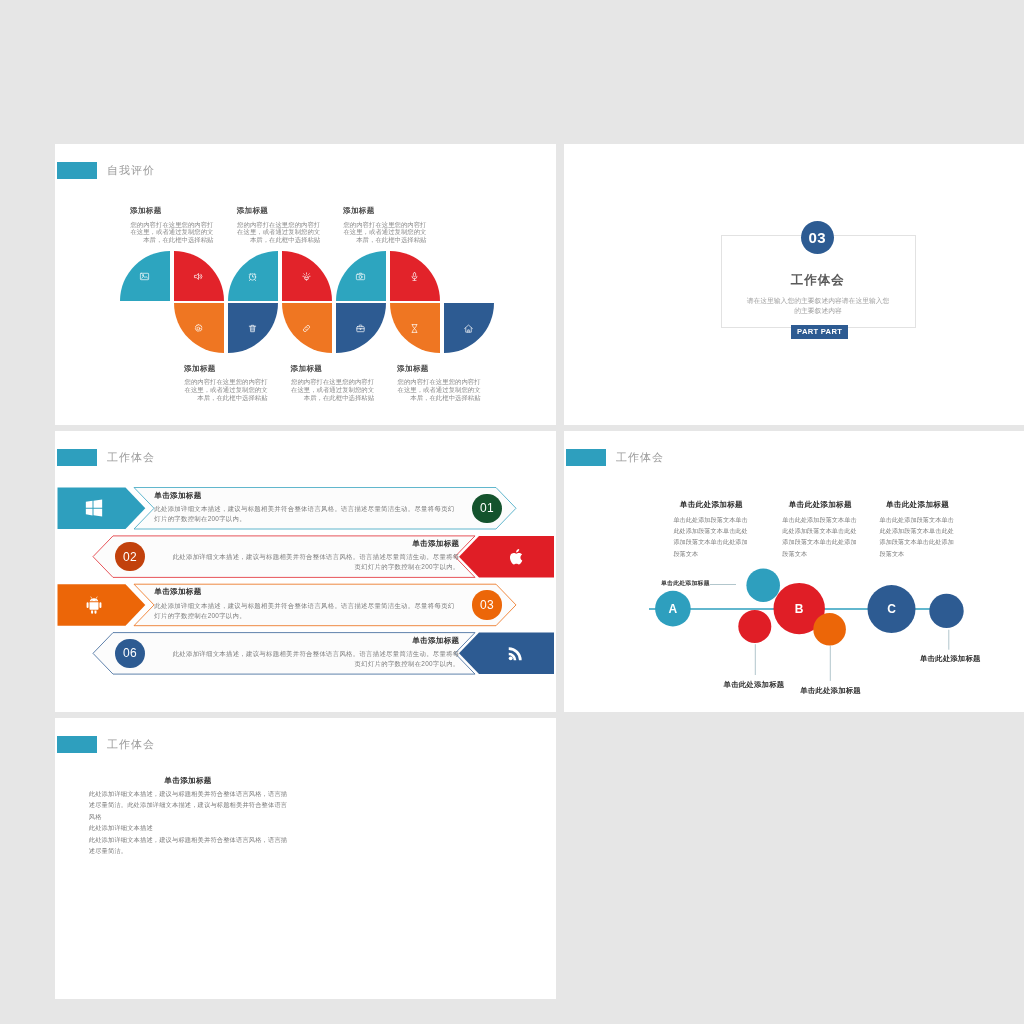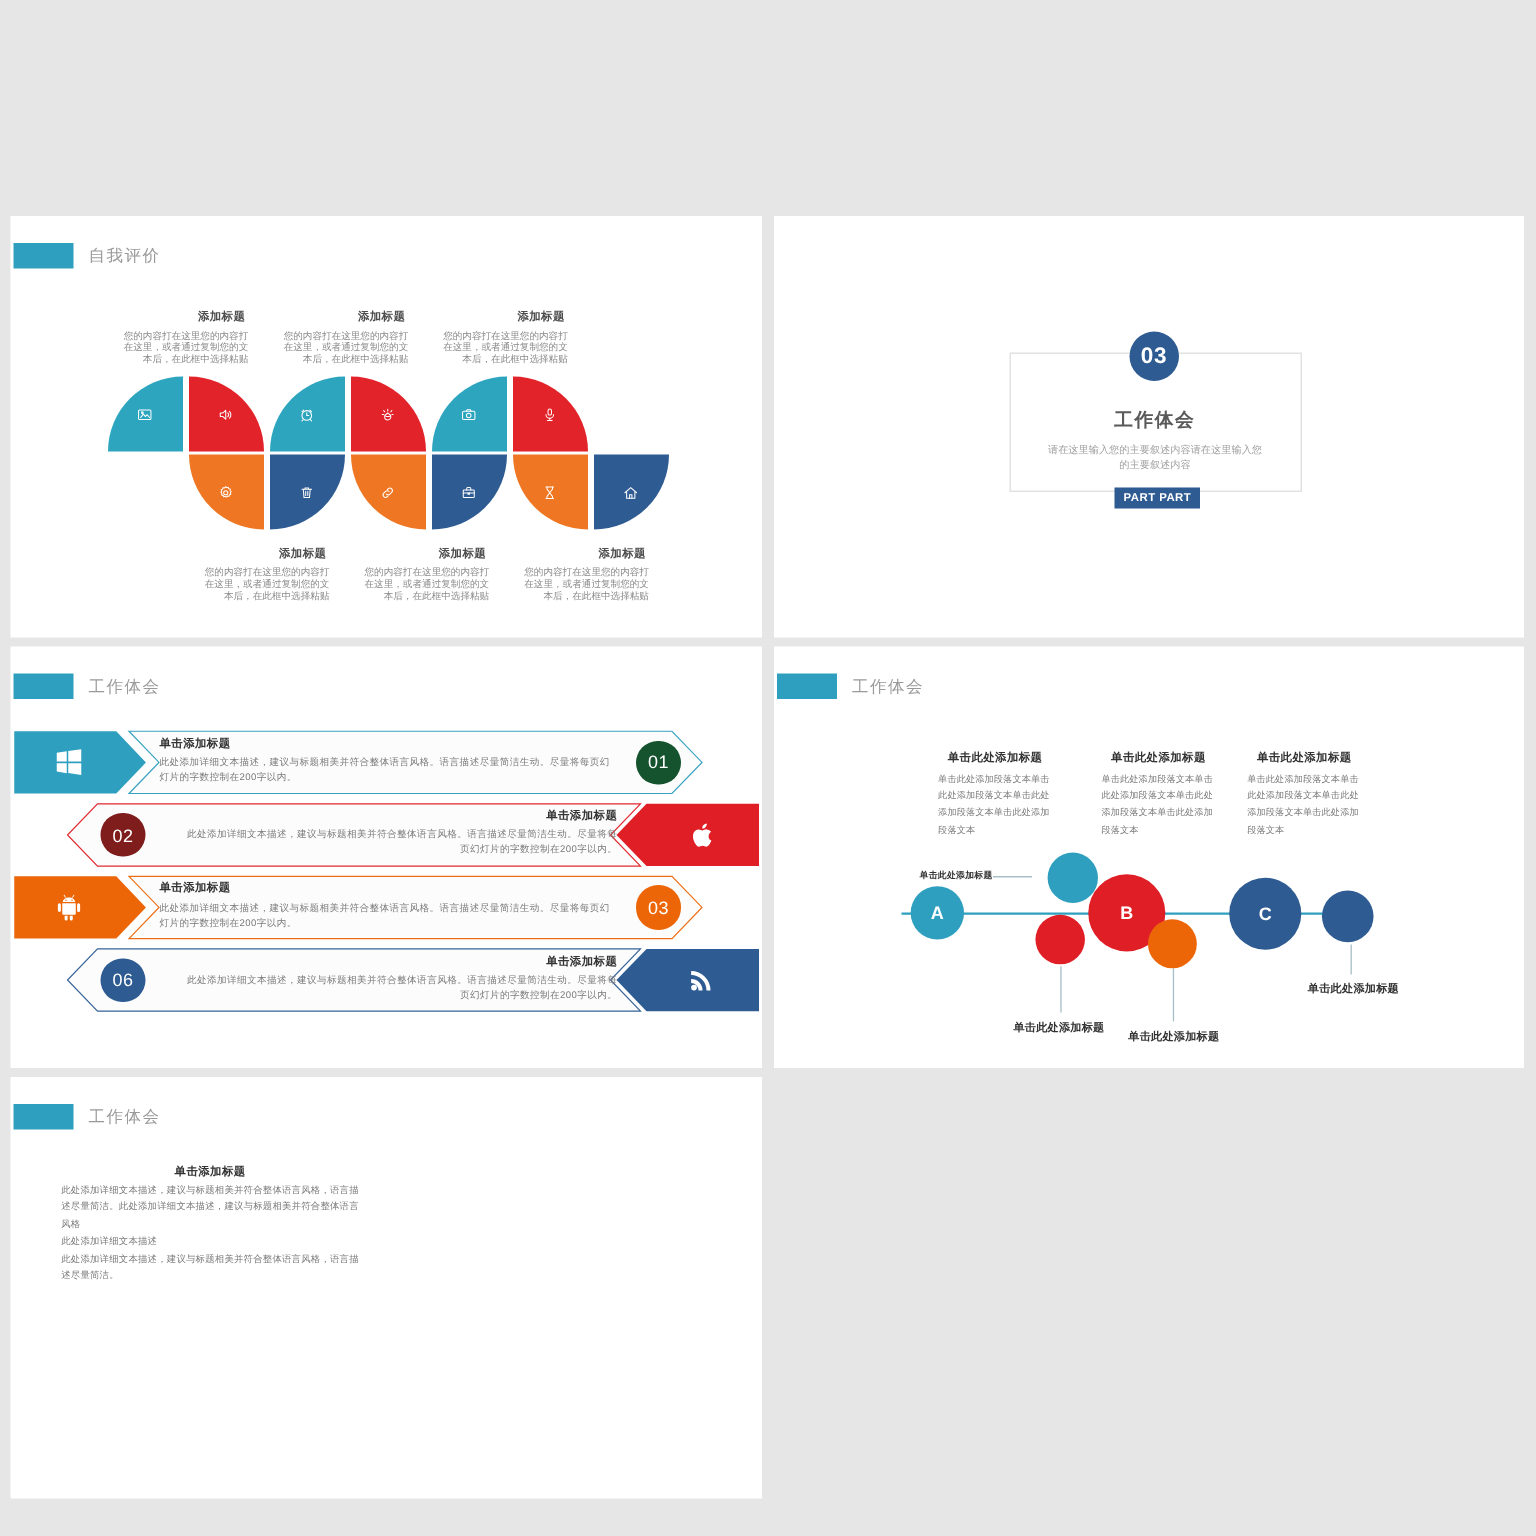--- a/index.html
+++ b/index.html
@@ -1,23 +1,23 @@
 <!DOCTYPE html>
 <html><head>
 <meta charset="utf-8">
 <style>
   html,body{margin:0;padding:0;}
   body{width:1024px;height:1024px;background:#e6e6e6;font-family:"Liberation Sans",sans-serif;overflow:hidden;}
   .grid{position:absolute;left:0;top:0;width:1024px;height:1024px;}
-  .slide{position:absolute;background:#fff;overflow:hidden;}
+  .slide{position:absolute;background:#fff;overflow:hidden;margin-left:48px;}
   .hdr-bar{position:absolute;background:#2e9fbe;}
   .hdr-title{position:absolute;color:#9a9a9a;font-size:11px;letter-spacing:1px;}
   .q{position:absolute;width:50px;height:50px;}
   .se-tb{position:absolute;width:83.5px;text-align:right;}
-  .se-tb .t{font-size:7.6px;font-weight:bold;color:#4d4d4d;letter-spacing:.3px;text-align:right;margin-right:2px;}
+  .se-tb .t{font-size:7.6px;font-weight:bold;color:#4d4d4d;letter-spacing:.3px;text-align:left;margin-right:2px;}
   .se-tb .b{font-size:6.4px;color:#8a8a8a;line-height:7.7px;margin-top:4.6px;}
   .icn{position:absolute;left:0;top:0;width:50px;height:50px;}
 </style>
 </head>
 <body>
 
 <div class="grid">
 
 <div class="slide" id="s3" style="left:7px;top:144px;width:501px;height:281px">
   <div class="hdr-bar" style="left:2px;top:18px;width:40px;height:17px"></div>
@@ -191,21 +191,21 @@
         </div>
         <svg width="501" height="281" style="position:absolute;left:0;top:0;pointer-events:none">
           <path d="M420 104.9 H58 L38 125.65 L58 146.4 H420 L400 125.65 Z" fill="#fcfcfc" stroke="#e01e26" stroke-width=".8" opacity=".95"></path>
           <path d="M424 104.9 H499 V146.4 H424 L404 125.65 Z" fill="#e01e26"></path>
         </svg>
         <div style="position:absolute;left:450px;top:114.65px;width:22px;height:22px;display:flex;align-items:center;justify-content:center">
           <svg viewBox="0 0 24 24" width="20" height="20" fill="#ffffff">
             <path d="M17.3 12.6c0-2.4 1.9-3.5 2-3.6-1.1-1.6-2.8-1.8-3.4-1.9-1.5-.15-2.8.85-3.6.85-.75 0-1.85-.83-3-.81-1.55.02-2.98.9-3.78 2.28-1.6 2.8-.41 6.95 1.15 9.22.76 1.12 1.67 2.37 2.86 2.32 1.15-.05 1.58-.74 2.97-.74 1.38 0 1.77.74 2.98.72 1.23-.02 2.01-1.13 2.77-2.25.87-1.29 1.23-2.54 1.25-2.6-.03-.02-2.4-.92-2.2-3.49zM14.9 5.2c.63-.77 1.06-1.83.94-2.9-.91.04-2.01.61-2.67 1.37-.59.68-1.1 1.77-.96 2.81 1.02.08 2.06-.52 2.69-1.28z"></path>
           </svg>
         </div>
-        <div style="position:absolute;left:60.4px;top:111.05000000000001px;width:29.2px;height:29.2px;border-radius:50%;background:#7f1d1d;color:#fff;font-size:12px;display:flex;align-items:center;justify-content:center;letter-spacing:.3px">02</div>
+        <div style="position:absolute;left:60.4px;top:111.05000000000001px;width:29.2px;height:29.2px;border-radius:50%;background:#c2410c;color:#fff;font-size:12px;display:flex;align-items:center;justify-content:center;letter-spacing:.3px">02</div>
         <div style="position:absolute;left:116.5px;top:107.9px;width:288px;text-align:right">
           <div style="font-size:7.6px;font-weight:bold;color:#333;letter-spacing:.3px">单击添加标题</div>
           <div style="font-size:6.4px;letter-spacing:.28px;color:#7a7a7a;line-height:10px;margin-top:3.5px">此处添加详细文本描述，建议与标题相美并符合整体语言风格。语言描述尽量简洁生动。尽量将每页幻灯片的字数控制在200字以内。</div>
         </div>
         <svg width="501" height="281" style="position:absolute;left:0;top:0;pointer-events:none">
           <path d="M79 153.2 H441 L461 173.95 L441 194.7 H79 L99 173.95 Z" fill="#fcfcfc" stroke="#ec6608" stroke-width=".8" opacity=".95"></path>
           <path d="M2.5 153.2 H70.5 L90.3 173.95 L70.5 194.7 H2.5 Z" fill="#ec6608"></path>
         </svg>
         <div style="position:absolute;left:28px;top:162.95px;width:22px;height:22px;display:flex;align-items:center;justify-content:center">
           <svg viewBox="0 0 24 24" width="20" height="20" fill="#ffffff">

